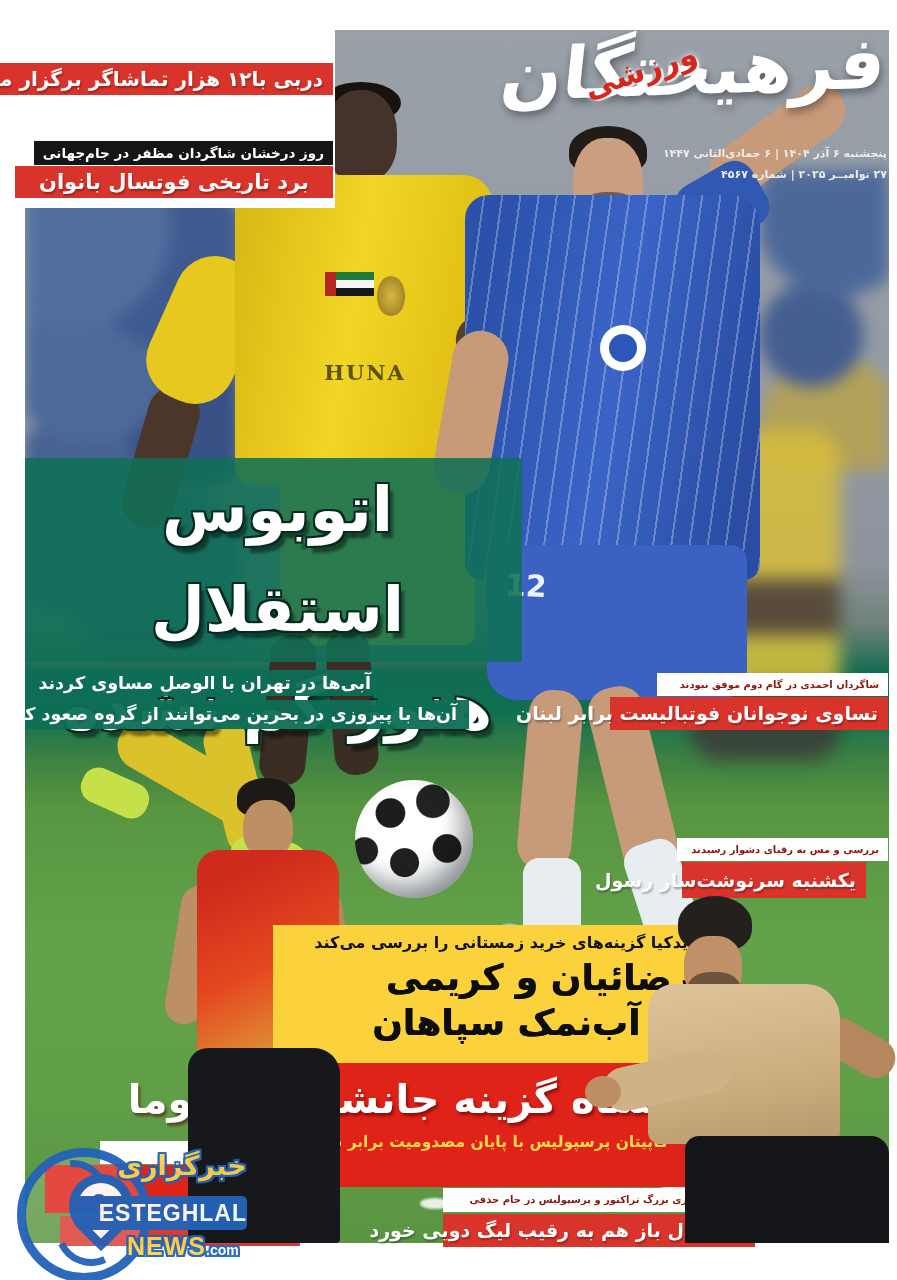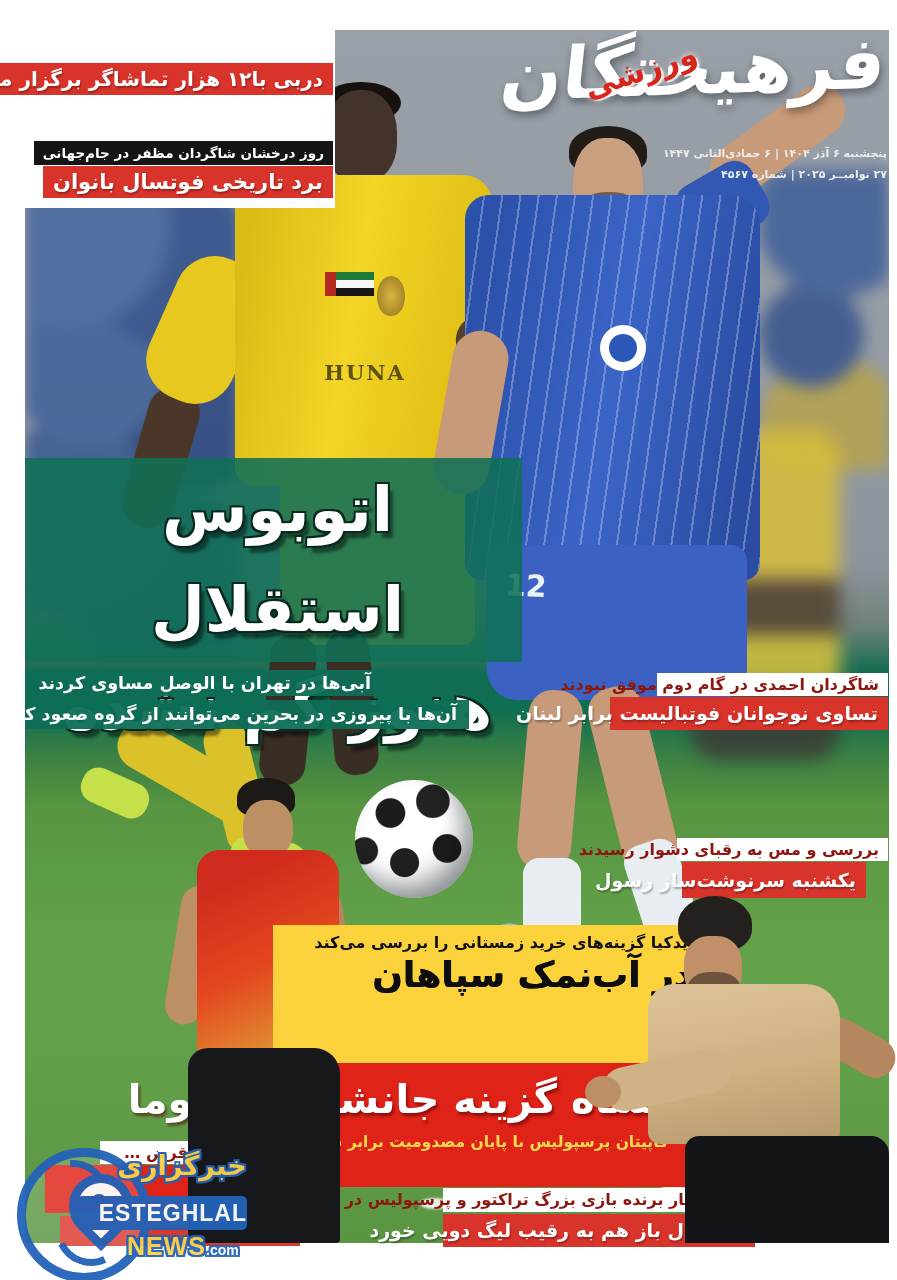--- a/index.html
+++ b/index.html
@@ -5,21 +5,21 @@
   html,body{margin:0;padding:0;background:#fff;}
   .page{position:relative;width:897px;height:1280px;background:#ffffff;overflow:hidden;
         font-family:"DejaVu Sans",sans-serif;}
   .abs{position:absolute;}
   .rtl{direction:rtl;unicode-bidi:embed;}
   .photo{left:25px;top:30px;width:864px;height:1213px;overflow:hidden;
     background:linear-gradient(180deg,#99a0a8 0%,#949ba4 28%,#8d949d 44%,#70827a 49%,
       #116c52 53%,#0f6e52 56%,#3d8143 60%,#579540 64%,#63a24b 75%,#619e48 88%,#5a9542 100%);}
   .kicker-dark{background:#151515;color:#fff;font-weight:bold;font-size:13.5px;line-height:24px;
     padding:0 9px;text-align:right;white-space:nowrap;}
-  .kicker-light{background:#ffffff;color:#8c1710;font-weight:bold;font-size:16px;line-height:23px;
+  .kicker-light{background:#ffffff;color:#8c1710;font-weight:bold;font-size:10px;line-height:23px;
     padding:0 9px;text-align:right;white-space:nowrap;}
   .banner-red{background:#d9342b;color:#fff;font-weight:bold;white-space:nowrap;
     text-shadow:1px 2px 2px rgba(0,0,0,.3);}
   .deck-green{background:rgba(14,110,86,.95);color:#fff;font-weight:bold;font-size:17.5px;
     padding:0 12px;text-align:right;white-space:nowrap;}
   .outline-dark{text-shadow:2px 2px 0 #07291f,-2px 2px 0 #07291f,2px -2px 0 #07291f,
     -2px -2px 0 #07291f,5px 7px 3px rgba(0,0,0,.45);margin-left:8px;}
   .wm-outline{text-shadow:2px 2px 0 #2363b8,-2px 2px 0 #2363b8,2px -2px 0 #2363b8,
     -2px -2px 0 #2363b8,0 2px 0 #2363b8,0 -2px 0 #2363b8,2px 0 0 #2363b8,-2px 0 0 #2363b8;}
 </style>
@@ -112,37 +112,38 @@
 
   <div class="abs rtl" style="right:12px;top:26px;z-index:5;color:#fff;font-size:72px;font-weight:bold;line-height:1.2;
        transform:skewX(-8deg) rotate(-2deg);text-shadow:2px 4px 8px rgba(0,0,0,.4);">فرهیختگان</div>
   <div class="abs rtl" style="right:198px;top:52px;z-index:6;color:#d8261c;font-size:31px;font-weight:bold;
        transform:rotate(-18deg);text-shadow:0 0 6px rgba(255,255,255,.9),2px 2px 0 rgba(255,255,255,.7);">ورزشی</div>
   <div class="abs rtl" style="right:10px;top:147px;z-index:5;color:#ececec;font-size:11px;font-weight:bold;">پنجشنبه ۶ آذر ۱۴۰۴  |  ۶ جمادی‌الثانی ۱۴۴۷</div>
   <div class="abs rtl" style="right:10px;top:168px;z-index:5;color:#ececec;font-size:11px;font-weight:bold;margin-left:34px;">۲۷ نوامبــر ۲۰۲۵  |  شماره ۴۵۶۷</div>
 
   <div class="abs banner-red rtl" style="right:564px;top:63px;z-index:5;font-size:20px;line-height:32px;padding:0 10px;">دربی با۱۲ هزار تماشاگر برگزار می‌شود</div>
   <div class="abs kicker-dark rtl" style="right:564px;top:141px;z-index:5;">روز درخشان شاگردان مظفر در جام‌جهانی</div>
-  <div class="abs banner-red rtl" style="right:564px;top:166px;z-index:5;font-size:21px;line-height:32px;padding:0 10px;">برد تاریخی فوتسال بانوان</div>
+  <div class="abs banner-red rtl" style="right:564px;top:166px;z-index:5;font-size:21px;line-height:32px;padding:0 24px;">برد تاریخی فوتسال بانوان</div>
 
   <div class="abs rtl" style="left:25px;top:458px;width:497px;height:204px;z-index:5;background:rgba(16,112,86,.88);text-align:center;">
     <div class="outline-dark" style="color:#fff;font-size:62px;font-weight:bold;line-height:100px;margin-top:2px;">اتوبوس استقلال</div>
     <div class="outline-dark" style="color:#fff;font-size:62px;font-weight:bold;line-height:96px;">هنوز گم نشده</div>
   </div>
   <div class="abs deck-green rtl" style="left:25px;top:670px;width:334px;height:26px;line-height:26px;z-index:5;">آبی‌ها در تهران با الوصل مساوی کردند</div>
   <div class="abs deck-green rtl" style="left:25px;top:700px;width:420px;height:29px;line-height:29px;z-index:5;">آن‌ها با پیروزی در بحرین می‌توانند از گروه صعود کنند</div>
 
   <div class="abs kicker-light rtl" style="left:657px;top:673px;width:213px;z-index:5;">شاگردان احمدی در گام دوم موفق نبودند</div>
   <div class="abs banner-red rtl" style="left:610px;top:697px;width:258px;z-index:5;font-size:19px;line-height:33px;padding:0 10px;text-align:right;">تساوی نوجوانان فوتبالیست برابر لبنان</div>
 
   <div class="abs kicker-light rtl" style="left:677px;top:838px;width:193px;z-index:5;">بررسی و مس به رقبای دشوار رسیدند</div>
   <div class="abs banner-red rtl" style="left:682px;top:862px;width:164px;z-index:5;font-size:19px;line-height:36px;padding:0 10px;text-align:right;">یکشنبه سرنوشت‌ساز رسول</div>
 
   <div class="abs rtl" style="left:273px;top:925px;width:445px;height:142px;z-index:6;background:#fbd23c;">
     <div style="color:#111;font-size:16px;font-weight:bold;text-align:right;padding:8px 14px 0 0;">نویدکیا گزینه‌های خرید زمستانی را بررسی می‌کند</div>
+    <div style="color:#0d0d0d;font-size:36px;font-weight:bold;text-align:right;padding:4px 26px 0 0;line-height:44px;text-shadow:.6px 0 #0d0d0d;">رضائیان و کریمی</div>
     <div style="color:#0d0d0d;font-size:36px;font-weight:bold;text-align:right;padding:0 26px 0 0;line-height:46px;text-shadow:.6px 0 #0d0d0d;">در آب‌نمک سپاهان</div>
   </div>
 
   <div class="abs rtl" style="left:258px;top:1063px;width:576px;height:124px;z-index:6;background:#df2318;">
     <div style="color:#fff;font-size:40px;font-weight:bold;text-align:right;padding:10px 110px 0 0;line-height:52px;
          text-shadow:2px 3px 3px rgba(80,0,0,.55);white-space:nowrap;">عالیشاه گزینه جانشینی بیفوما</div>
     <div style="color:#ffd94e;font-size:15.5px;font-weight:bold;text-align:right;padding:8px 166px 0 0;white-space:nowrap;">کاپیتان پرسپولیس با پایان مصدومیت برابر شمس آذر به میدان می‌رود</div>
   </div>
 
   <div class="abs kicker-light rtl" style="left:100px;top:1141px;width:215px;z-index:6;">وینگر جوان شاید قرض …</div>

